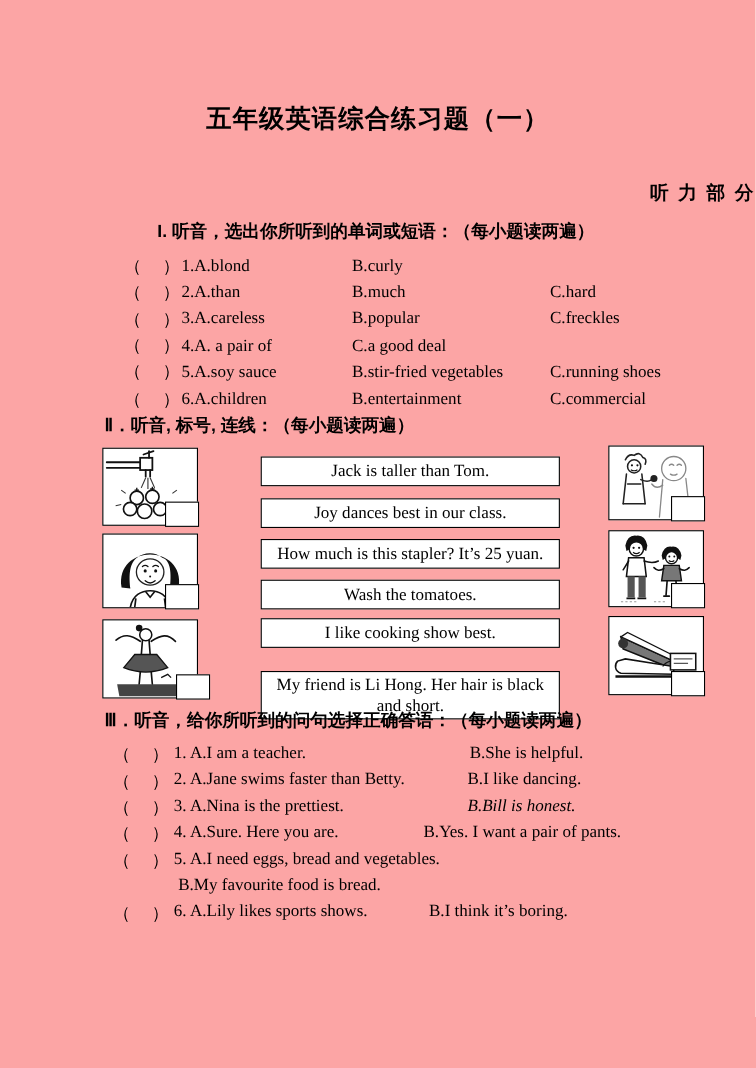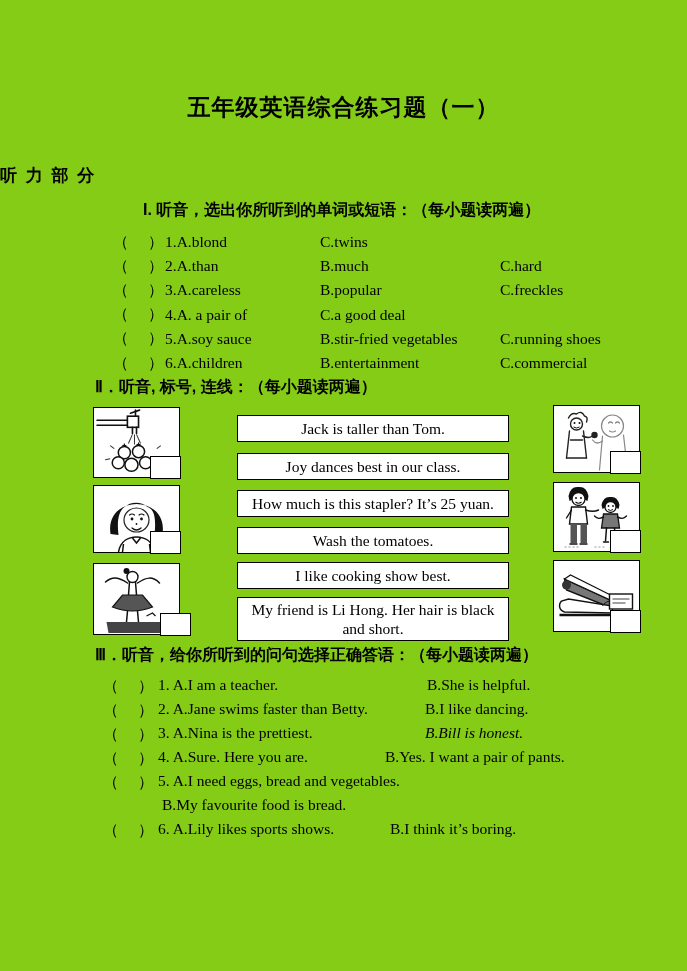--- a/index.html
+++ b/index.html
@@ -1,31 +1,31 @@
 <!DOCTYPE html>
 <html><head>
 <meta charset="utf-8">
 <style>
   html,body{margin:0;padding:0;background:#fff;}
   .page{
     position:relative;
     width:687px;height:971px;
-    background:#84cc16;
+    background:#fca5a5;
     font-family:"Liberation Serif", serif;
     color:#000;
     overflow:hidden;
   }
   .cn{font-family:"Liberation Sans", sans-serif;font-weight:bold;}
   .title{
     position:absolute;top:92px;left:0;width:100%;
     text-align:center;font-size:23px;letter-spacing:1px;
   }
   .listen-head{
     position:absolute;top:164px;left:0;width:100%;
-    text-align:left;font-size:17px;letter-spacing:2px;
+    text-align:right;font-size:17px;letter-spacing:2px;
   }
   .sec-head{position:absolute;left:95px;font-size:16px;white-space:nowrap;}
   .h1{top:200px;margin-left:48px;}
   .h2{top:377px;}
   .h3{top:645px;}
 
   
   .p1{position:absolute;left:113px;top:230px;width:560px;font-size:15.5px;}
   .p1row{display:grid;grid-template-columns:52px 155px 180px auto;height:24.2px;align-items:center;}
   .bracket{letter-spacing:2px;}
@@ -59,21 +59,21 @@
 <div class="page">
 
   <div class="title cn">五年级英语综合练习题（一）</div>
   <div class="listen-head cn">听 力 部 分</div>
 
   <div class="sec-head h1 cn">I. 听音，选出你所听到的单词或短语：（每小题读两遍）</div>
   <div class="p1">
     <div class="p1row">
       <span class="bracket">（　）</span>
       <span><span>1.</span><span>A.blond</span></span>
-      <span>C.twins</span>
+      <span>B.curly</span>
     </div>
     <div class="p1row">
       <span class="bracket">（　）</span>
       <span><span>2.</span><span>A.than</span></span>
       <span>B.much</span>
       <span>C.hard</span>
     </div>
     <div class="p1row">
       <span class="bracket">（　）</span>
       <span><span>3.</span><span>A.careless</span></span>
@@ -189,21 +189,21 @@
     </div>
   <div class="sbox" style="top:490px;">
       <span>How much is this stapler? It’s 25 yuan.</span>
     </div>
   <div class="sbox" style="top:527px;">
       <span>Wash the tomatoes.</span>
     </div>
   <div class="sbox" style="top:562px;">
       <span>I like cooking show best.</span>
     </div>
-  <div class="sbox" style="top:597px;height:42px;">
+  <div class="sbox" style="top:610px;height:42px;">
       <span>My friend is Li Hong. Her hair is black and short.</span>
     </div>
 
   <div class="frame" style="left:553px;top:405px;width:87px;height:68px;">
     <svg viewBox="0 0 84 66">
       <g fill="none" stroke="#888" stroke-width="1.2" stroke-linecap="round">
         <circle cx="58" cy="20" r="11"></circle>
         <path d="M48 30 L45 64"></path>
           <path d="M69 29 L73 64"></path>
         <path d="M48 35 C44 38 41 38 38 34"></path>

